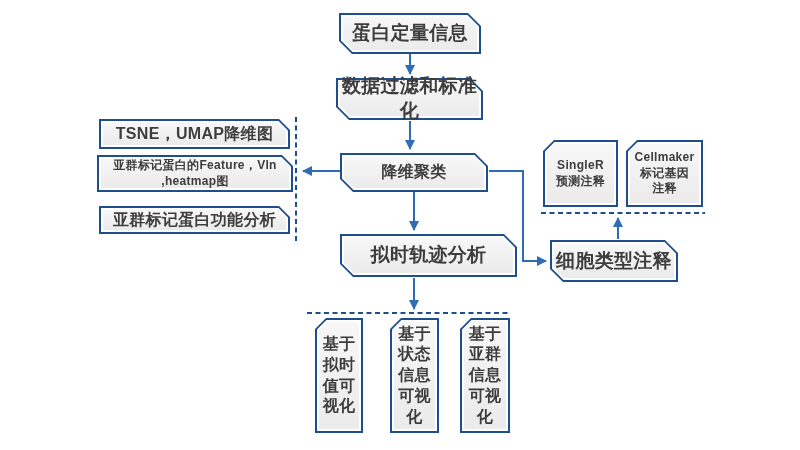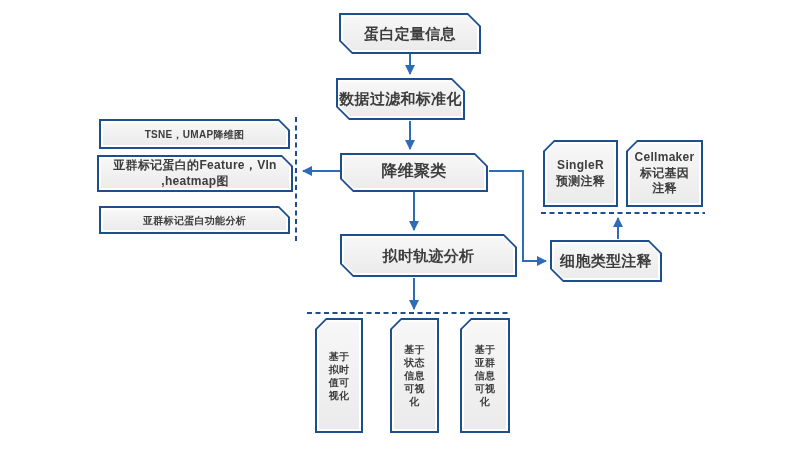--- a/index.html
+++ b/index.html
@@ -26,23 +26,23 @@
   .cut-tr .l3{clip-path:polygon(0 0,calc(100% - 8px) 0,100% 8px,100% 100%,0 100%);}
   
   .cut-tl .l1{clip-path:polygon(11px 0,100% 0,100% 100%,0 100%,0 11px);}
   .cut-tl .l2{clip-path:polygon(9.5px 0,100% 0,100% 100%,0 100%,0 9.5px);}
   .cut-tl .l3{clip-path:polygon(8px 0,100% 0,100% 100%,0 100%,0 8px);}
   .txt{
     position:absolute;inset:2px;display:flex;align-items:center;justify-content:center;
     text-align:center;white-space:pre-line;color:var(--text,#3d3d3d);
     font-weight:600;line-height:1.3;letter-spacing:.3px;
   }
-  .f-lg{font-size:16px;font-family:Liberation Mono, monospace;}
-  .f-md{font-size:15px;}
-  .f-sm{font-size:10px;}
+  .f-lg{font-size:16px;}
+  .f-md{font-size:19px;}
+  .f-sm{font-size:16px;}
   .f-xs{font-size:12px;}
 </style>
 </head>
 <body>
 
 <div class="stage">
 
   <svg class="conn" width="800" height="450" viewBox="0 0 800 450">
     <defs>
       <marker id="ah" viewBox="0 0 10 10" refX="9" refY="5" markerWidth="5" markerHeight="5" orient="auto-start-reverse">
@@ -66,42 +66,42 @@
     <line x1="307" y1="313" x2="510" y2="313" class="dash-line"></line>
   </svg>
 
   <div class="box cut-trbl" style="left:339px;top:13px;width:142px;height:41px">
     <i class="l1"></i>
       <i class="l2"></i>
       <i class="l3"></i>
     <span class="txt f-md">蛋白定量信息</span>
   </div>
 
-  <div class="box cut-trbl" style="left:336px;top:78px;width:129px;height:42px">
+  <div class="box cut-trbl" style="left:336px;top:78px;width:147px;height:42px">
     <i class="l1"></i>
       <i class="l2"></i>
       <i class="l3"></i>
     <span class="txt f-md">数据过滤和标准化</span>
   </div>
 
   <div class="box cut-trbl" style="left:340px;top:153px;width:148px;height:39px">
     <i class="l1"></i>
       <i class="l2"></i>
       <i class="l3"></i>
     <span class="txt f-lg">降维聚类</span>
   </div>
 
   <div class="box cut-trbl" style="left:340px;top:234px;width:177px;height:43px">
     <i class="l1"></i>
       <i class="l2"></i>
       <i class="l3"></i>
     <span class="txt f-md">拟时轨迹分析</span>
   </div>
 
-  <div class="box cut-trbl" style="left:550px;top:240px;width:112px;height:42px">
+  <div class="box cut-trbl" style="left:550px;top:240px;width:128px;height:42px">
     <i class="l1"></i>
       <i class="l2"></i>
       <i class="l3"></i>
     <span class="txt f-md">细胞类型注释</span>
   </div>
 
   <div class="box cut-tr" style="left:99px;top:119px;width:191px;height:30px">
     <i class="l1"></i>
       <i class="l2"></i>
       <i class="l3"></i>

